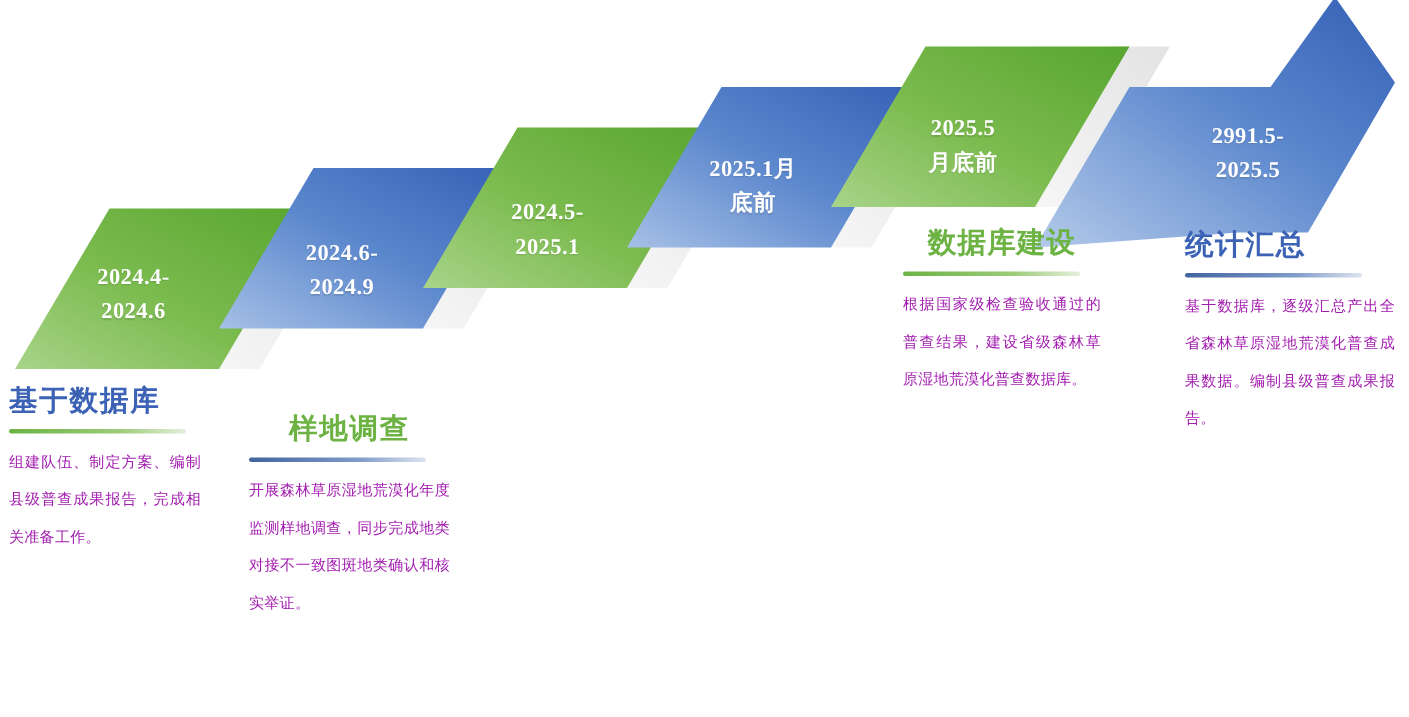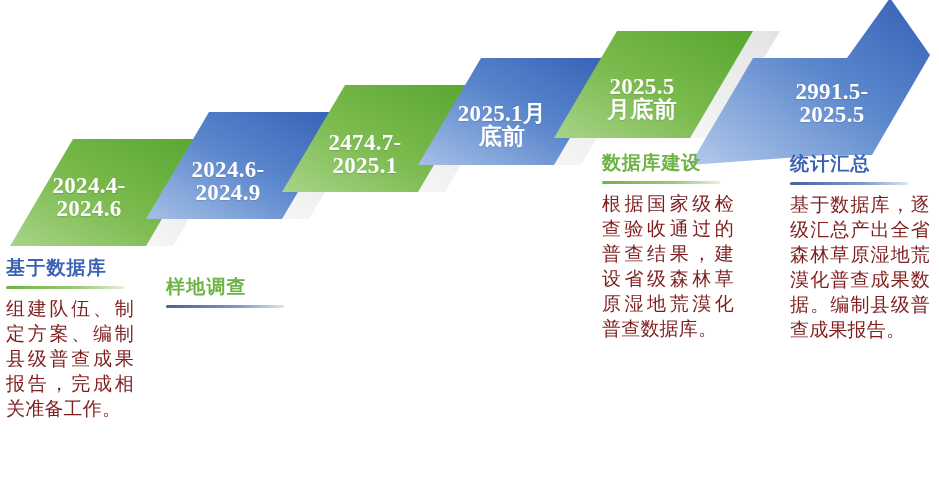--- a/index.html
+++ b/index.html
@@ -14,51 +14,51 @@
   #stage{position:relative;width:939px;height:478px;}
 
   
   #chevrons{position:absolute;left:0;top:0;width:939px;height:478px;}
 
   .step-date{
     position:absolute;
     color:#ffffff;
     font-family:"Liberation Serif","DejaVu Serif",serif;
     font-weight:700;
-    font-size:23px;
+    font-size:15px;
     line-height:23px;
     text-align:center;
     width:100px;
     letter-spacing:0.3px;
     white-space:pre-line;
     text-shadow:0 1px 1px rgba(0,0,0,.13);
   }
 
   .step-body{position:absolute;width:132px;}
 
   .step-title{
     font-size:19px;
     font-weight:700;
     line-height:24px;
     letter-spacing:1.2px;
     white-space:nowrap;
     margin:0 0 6px 0;
   }
   .t-blue{color:#3c62b5;}
-  .t-green{color:#6cb344;}
+  .t-green{color:#6cb344;text-align:center;}
 
   .rule{
     height:3px;width:118px;margin-bottom:7px;border-radius:2px;
   }
   .r-green{background:linear-gradient(90deg,#6cb344 0%,#9ccb78 62%,#e4efdb 100%);}
   .r-blue{background:linear-gradient(90deg,#41639f 0%,#7f9bc9 62%,#dde4ef 100%);}
 
   .step-text{
-    color:#7f1d1d;
-    font-size:19px;
+    color:#a21caf;
+    font-size:10px;
     line-height:25px;
     letter-spacing:0.2px;
     text-align:justify;
     text-justify:inter-character;
   }
 </style>
 </head>
 <body>
 
 <div id="stage">
@@ -104,38 +104,39 @@
 
     <polygon points="554,138 617,31 753,31 690,138" fill="url(#gGreen)"></polygon>
 
     <polygon points="690,165 753,58 761,58 761,58 847,58 890,-2 930,55 872,155 826,155 826,155" fill="url(#gArrow)"></polygon>
   </svg>
 
   <div class="step-date" style="left:39px;  top:174px;">2024.4-
 2024.6</div>
   <div class="step-date" style="left:178px; top:158px;">2024.6-
 2024.9</div>
-  <div class="step-date" style="left:315px; top:131px;">2474.7-
+  <div class="step-date" style="left:315px; top:131px;">2024.5-
 2025.1</div>
   <div class="step-date" style="left:452px; top:102px;">2025.1月
 底前</div>
   <div class="step-date" style="left:592px; top:75px;">2025.5
 月底前</div>
   <div class="step-date" style="left:782px; top:80px;">2991.5-
 2025.5</div>
 
   <div class="step-body" style="left:6px; top:256px; width:128px;">
     <div class="step-title t-blue">基于数据库</div>
     <div class="rule r-green"></div>
     <div class="step-text">组建队伍、制定方案、编制县级普查成果报告，完成相关准备工作。</div>
   </div>
 
   <div class="step-body" style="left:166px; top:232px; width:134px;margin-top:43px;">
     <div class="step-title t-green">样地调查</div>
     <div class="rule r-blue"></div>
+    <div class="step-text">开展森林草原湿地荒漠化年度监测样地调查，同步完成地类对接不一致图斑地类确认和核实举证。</div>
   </div>
 
 
 
   <div class="step-body" style="left:602px; top:151px; width:132px;">
     <div class="step-title t-green" style="letter-spacing:0.8px;">数据库建设</div>
     <div class="rule r-green"></div>
     <div class="step-text">根据国家级检查验收通过的普查结果，建设省级森林草原湿地荒漠化普查数据库。</div>
   </div>
 

